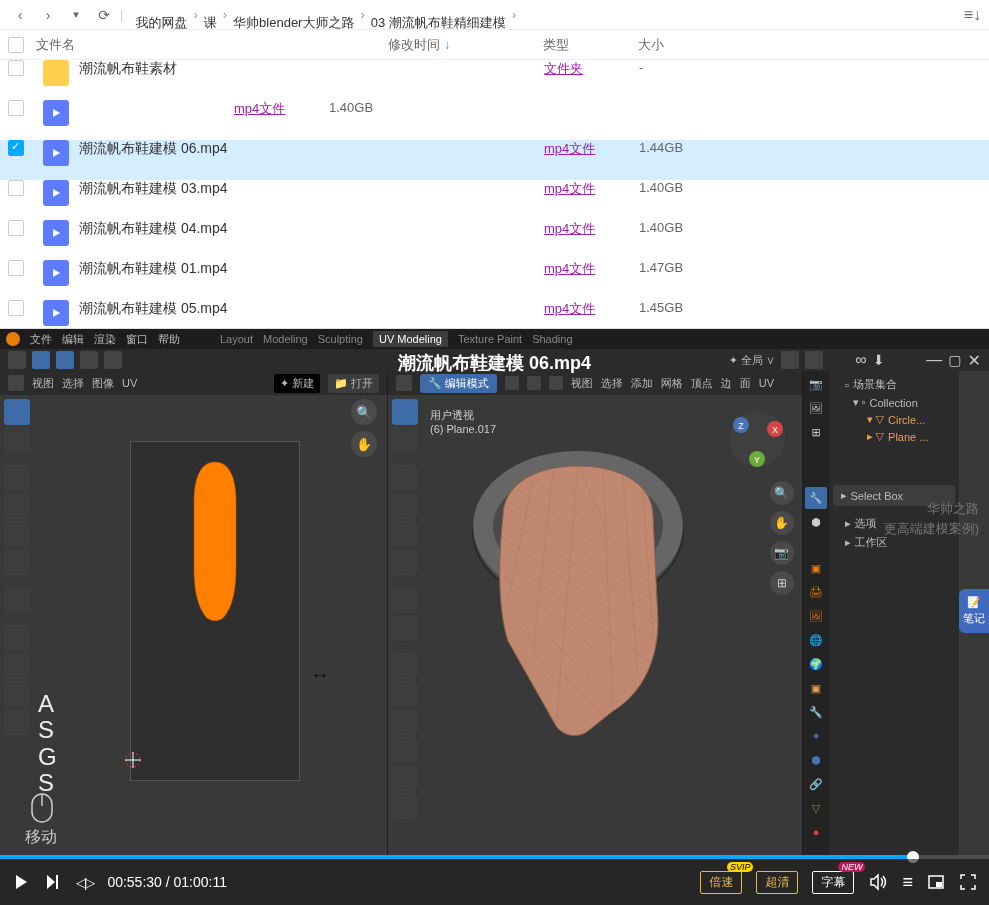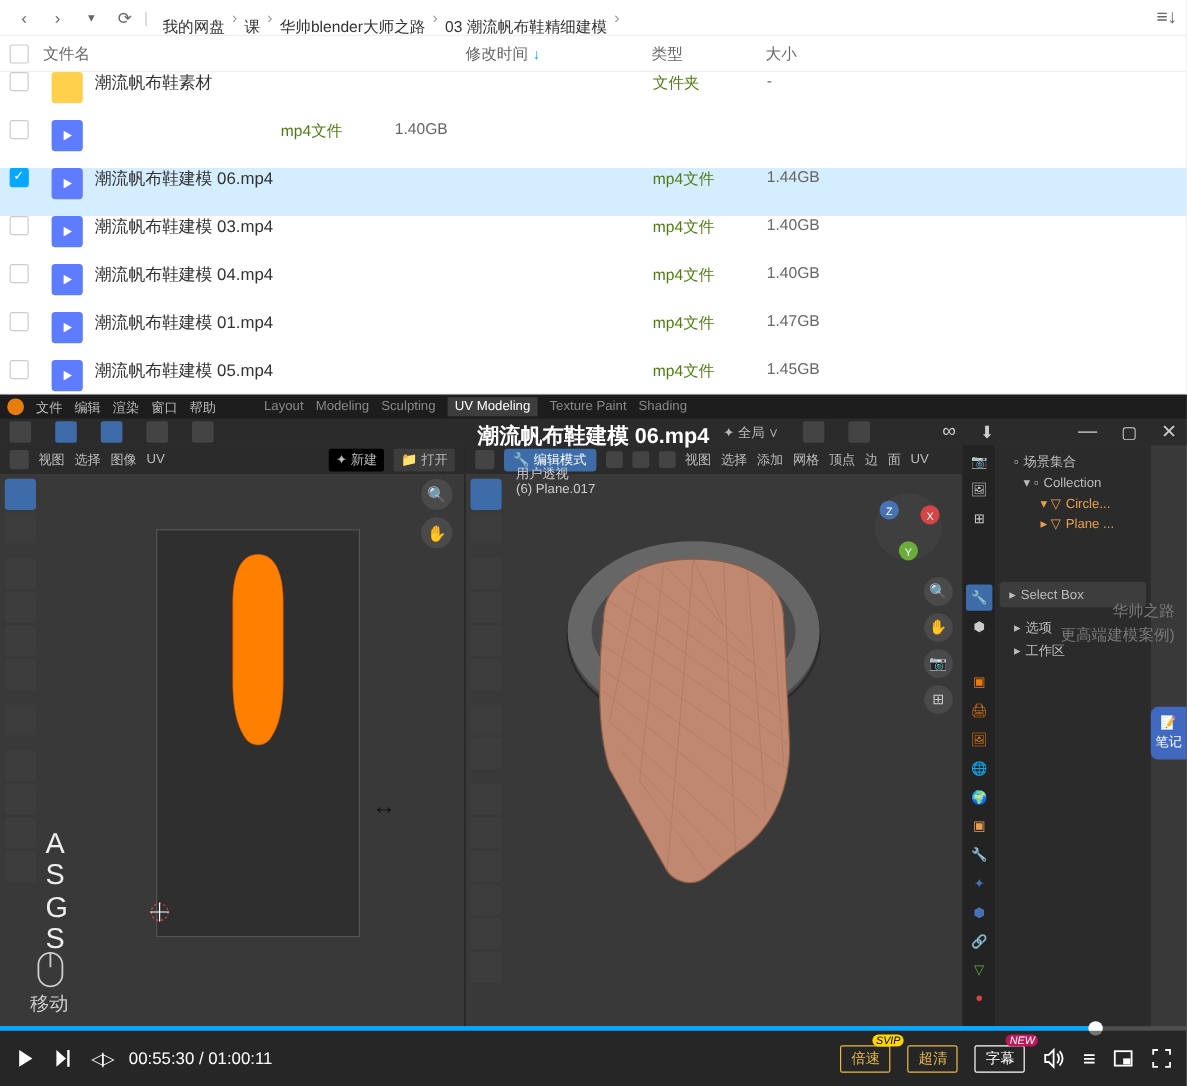--- a/index.html
+++ b/index.html
@@ -26,52 +26,52 @@
 .file-row { height: 40px; display: flex; padding: 0 8px; }
 .file-row.selected { background: #d4edff; }
 .checkbox { width: 16px; height: 16px; border: 1px solid #ccc; border-radius: 2px; cursor: pointer; }
 .checkbox.checked { background: #06a7ff; border-color: #06a7ff; position: relative; }
 .checkbox.checked::after { content: "✓"; color: #fff; font-size: 11px; position: absolute; top: -1px; left: 2px; }
 .file-icon { width: 26px; height: 26px; margin-left: 10px; margin-right: 10px; border-radius: 3px; display: flex; align-items: center; justify-content: center; }
 .folder-icon { background: #ffd04c; }
 .video-icon { background: #5d7cff; color: #fff; }
 .video-icon svg { width: 12px; height: 12px; }
 .file-name { flex: 0 0 310px; color: #333; font-size: 14px; }
-.file-type { flex: 0 0 95px; color: #4d7c0f; font-size: 13px; }
+.file-type { flex: 0 0 95px; color: #a21caf; font-size: 13px; text-decoration: underline; }
 .file-size { color: #666; font-size: 13px; }
 
 
 .video-section { height: 576px; background: #393939; position: relative; }
 .blender-ui { height: 530px; position: relative; background: #393939; }
 .blender-menubar { height: 20px; background: #1d1d1d; display: flex; align-items: center; padding: 0 6px; gap: 10px; color: #bbb; font-size: 11px; }
 .blender-menubar span { cursor: pointer; }
 .blender-menubar .tab { color: #888; font-size: 11px; }
 .blender-menubar .tab.active { color: #fff; background: #3d3d3d; padding: 2px 6px; }
 .blender-logo { width: 14px; height: 14px; background: #e87d0d; border-radius: 50%; }
 
-.blender-header { height: 22px; background: #2b2b2b; display: flex; align-items: center; padding: 0 8px; gap: 20px; }
+.blender-header { height: 22px; background: #2b2b2b; display: flex; align-items: center; padding: 0 8px; gap: 6px; }
 .hdr-icon { width: 18px; height: 18px; background: #444; border-radius: 2px; }
 .hdr-icon.blue { background: #3d6ca8; }
 .video-title-overlay { position: absolute; top: 22px; left: 50%; transform: translateX(-50%); color: #fff; font-size: 18px; font-weight: bold; z-index: 10; pointer-events: none; }
 
 .blender-workspace { display: flex; height: 485px; }
 
 .uv-panel { width: 388px; background: #393939; position: relative; border-right: 1px solid #1d1d1d; }
 .uv-header { height: 24px; background: #2b2b2b; display: flex; align-items: center; padding: 0 8px; gap: 8px; color: #bbb; font-size: 11px; }
 .uv-canvas { position: absolute; top: 70px; left: 130px; width: 170px; height: 340px; background: #2f2f2f; border: 1px solid #555; }
 .shoe-uv { position: absolute; top: 15px; left: 55px; width: 58px; height: 170px; }
 .asgs-label { position: absolute; left: 38px; top: 320px; color: #eee; font-size: 24px; line-height: 1.1; font-weight: 300; }
 .move-label { position: absolute; left: 25px; bottom: 8px; color: #ccc; font-size: 16px; }
 .nav-circles { position: absolute; top: 28px; right: 10px; display: flex; flex-direction: column; gap: 6px; }
 .nav-circle { width: 26px; height: 26px; background: #4a4a4a; border-radius: 50%; color: #ccc; display: flex; align-items: center; justify-content: center; font-size: 13px; }
 
 .viewport-panel { width: 415px; background: #393939; position: relative; border-right: 1px solid #1d1d1d; }
 .vp-header { height: 24px; background: #2b2b2b; display: flex; align-items: center; padding: 0 8px; gap: 8px; color: #bbb; font-size: 11px; }
 .vp-dropdown { background: #3d6ca8; padding: 2px 8px; border-radius: 3px; color: #fff; font-size: 11px; }
-.vp-info { position: absolute; top: 16px; left: 42px; color: #ccc; font-size: 11px; }
+.vp-info { position: absolute; top: 37px; left: 42px; color: #ccc; font-size: 11px; }
 .gizmo { position: absolute; top: 38px; right: 15px; width: 60px; height: 60px; }
 .vp-side-icons { position: absolute; top: 110px; right: 8px; display: flex; flex-direction: column; gap: 6px; }
 .vp-side-icon { width: 24px; height: 24px; background: #4a4a4a; border-radius: 50%; color: #ccc; display: flex; align-items: center; justify-content: center; font-size: 12px; }
 .vp-left-tools { position: absolute; top: 28px; left: 4px; display: flex; flex-direction: column; gap: 2px; }
 .vp-tool { width: 26px; height: 26px; background: #3d3d3d; border-radius: 3px; cursor: pointer; }
 .vp-tool.active { background: #3d6ca8; }
 .shoe-3d { position: absolute; top: 70px; left: 60px; width: 260px; height: 320px; }
 
 .right-panels { width: 156px; background: #2b2b2b; display: flex; }
 .prop-icons { width: 26px; background: #232323; display: flex; flex-direction: column; gap: 2px; padding: 2px; }

